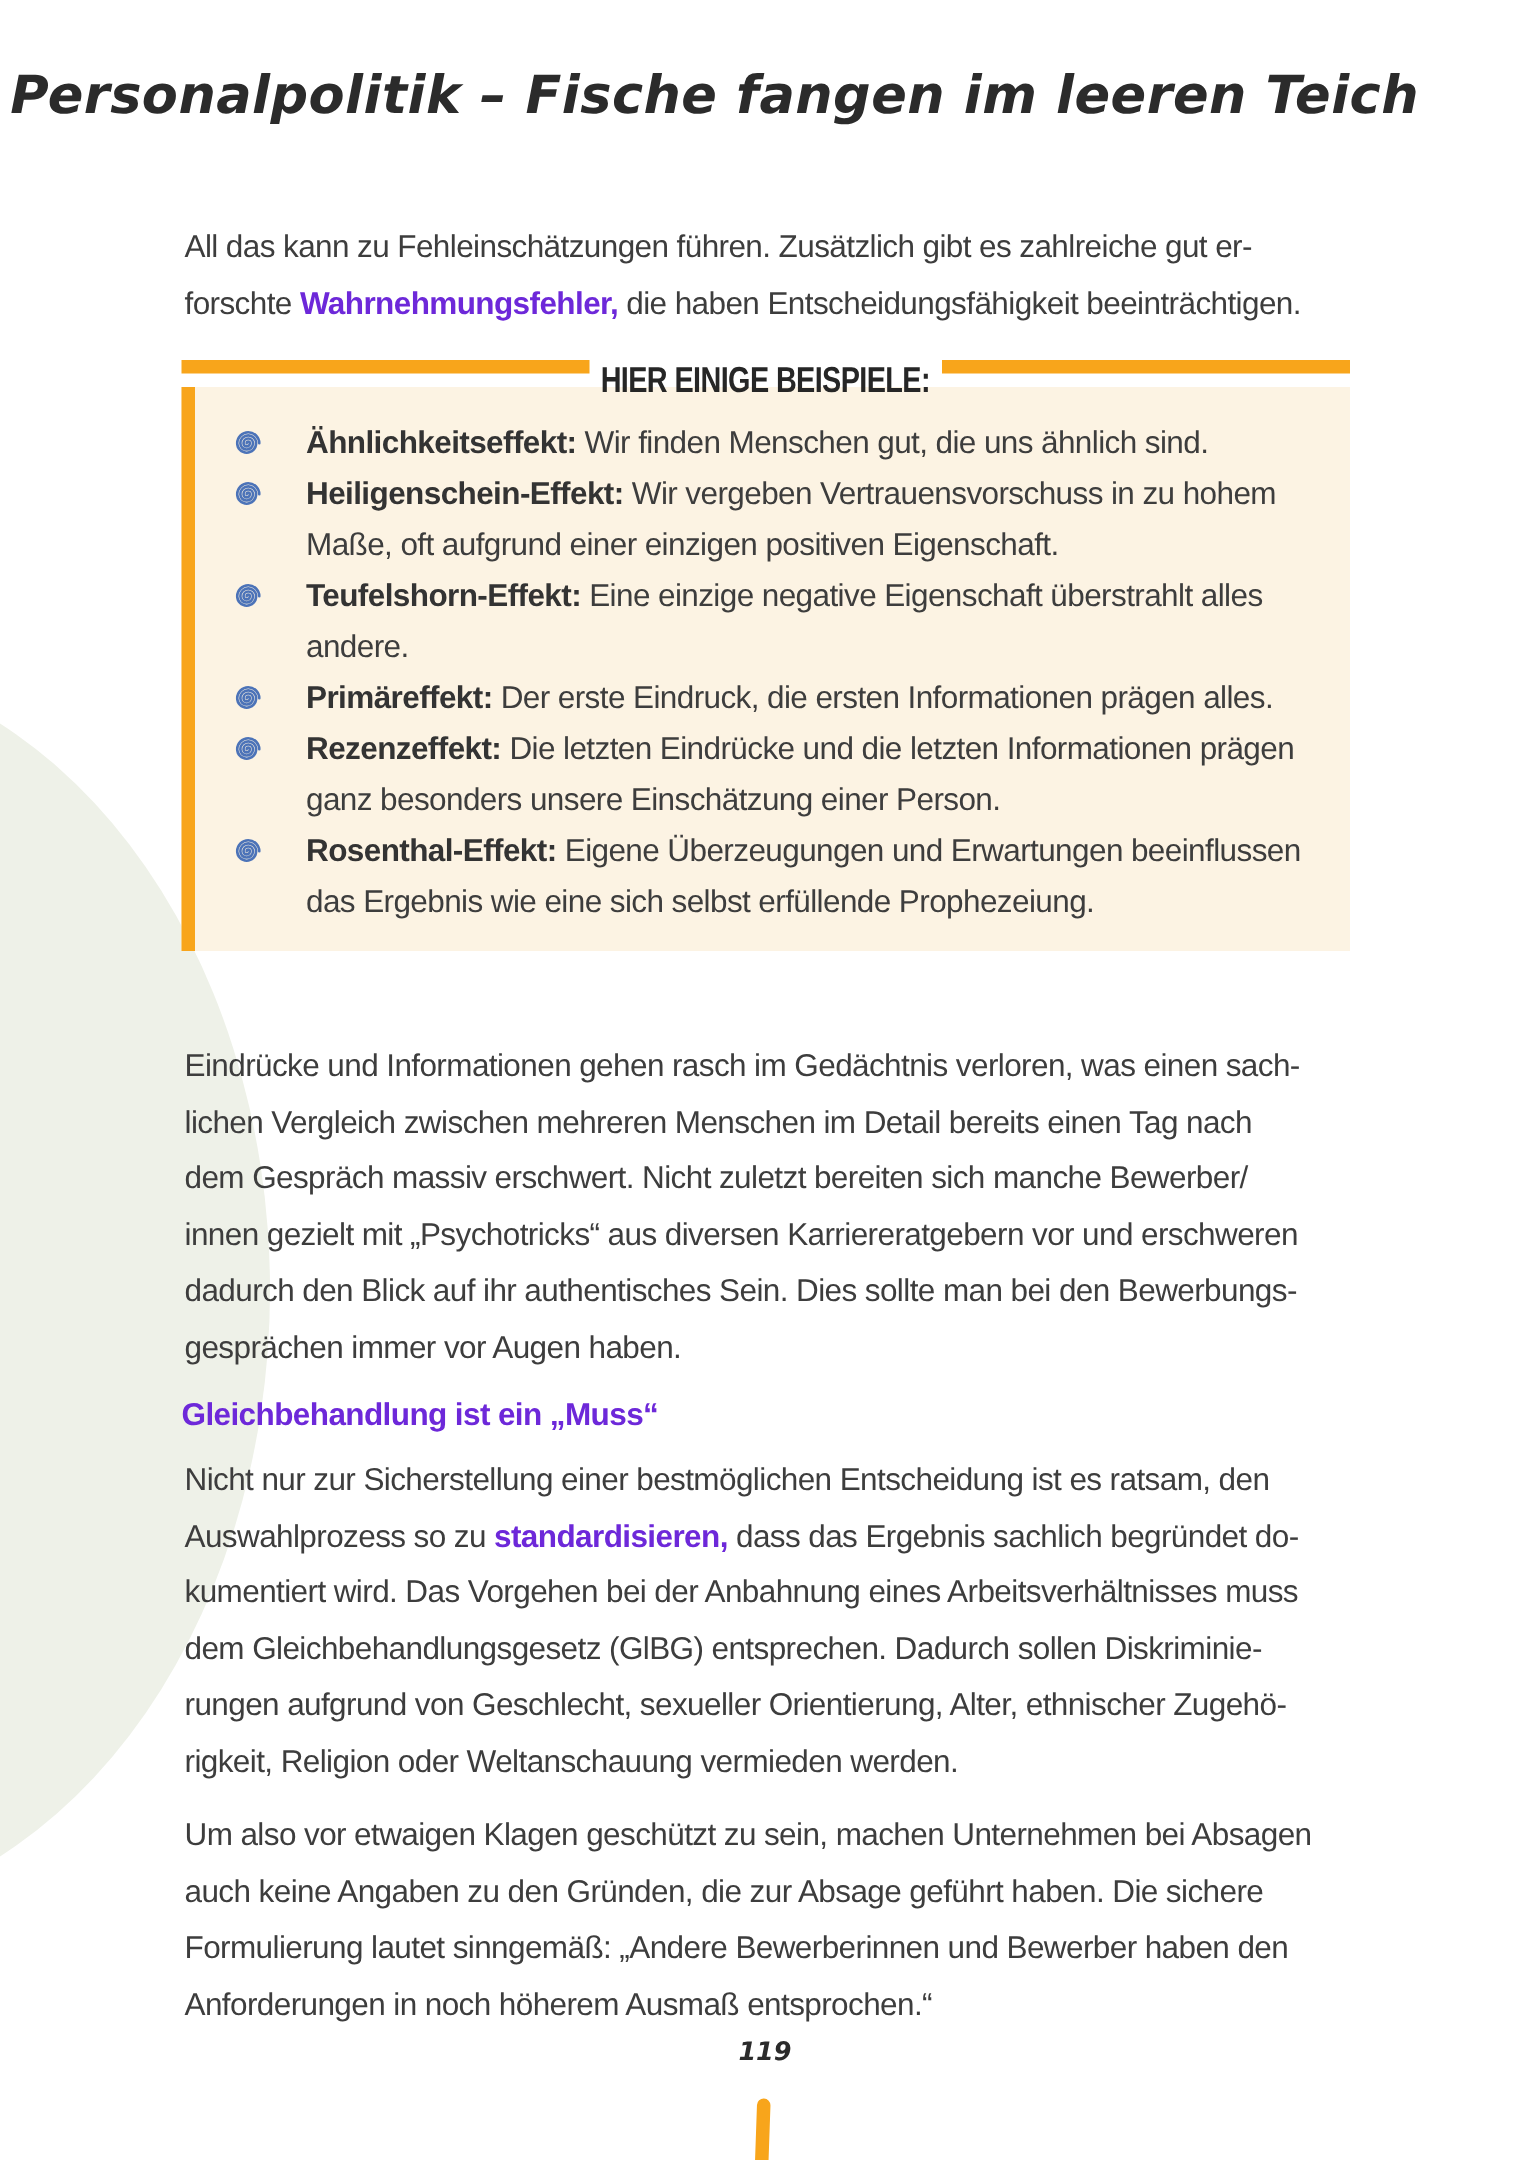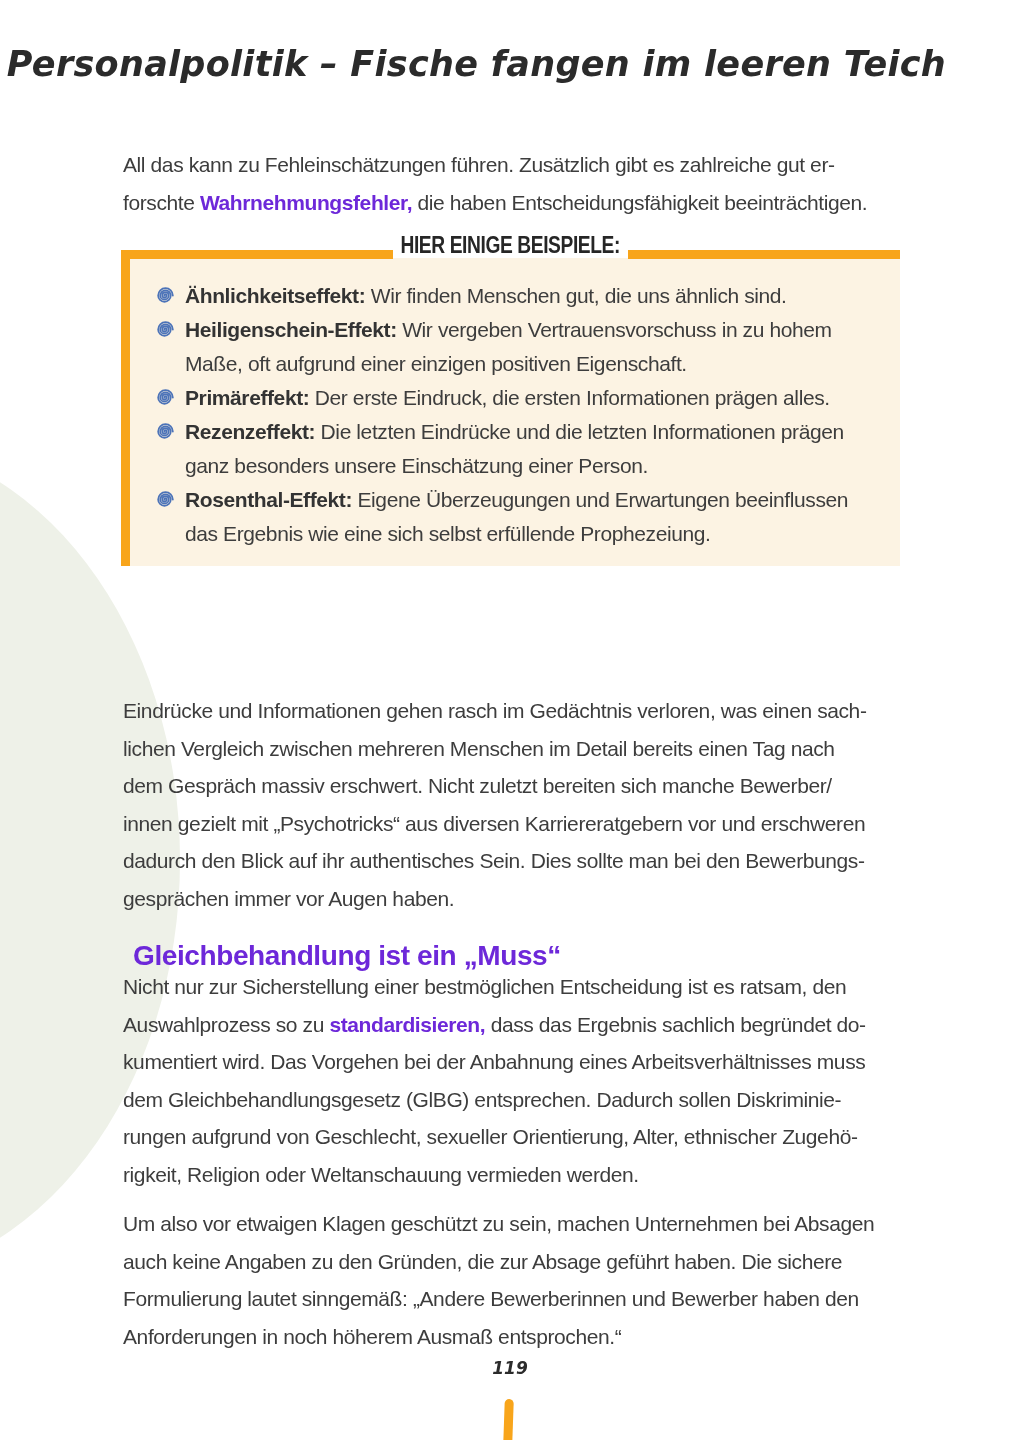--- a/index.html
+++ b/index.html
@@ -44,33 +44,33 @@
     margin:2px;
     font-size:21px;
     line-height:37.5px;
     letter-spacing:-.4px;
     white-space:pre-line;
   }
   .para strong, .sub-heading{font-weight:bold;color:#6d28d9;}
   .para-intro{top:144px;}
   .para-memory{top:690px;}
   .sub-heading{
-    position:absolute;left:121px;top:929px;margin:12px;
-    font-size:28px;line-height:30px;letter-spacing:-.4px;
+    position:absolute;left:121px;top:929px;margin:0;
+    font-size:21px;line-height:30px;letter-spacing:-.4px;
   }
   .para-equal{top:966px;}
   .para-reject{top:1203px;}
 
   .example-box{
     position:absolute;
     left:121px;top:240px;
     width:779px;
   }
   .title-row{
-    display:flex;align-items:flex-end;
+    display:flex;align-items:flex-start;
     height:19px;
   }
   .rule{
     flex:1;height:9px;
     background:var(--accent-orange);
   }
   .box-title{
     margin:0 -20px;
     font-size:24px;
     font-weight:bold;
@@ -83,21 +83,21 @@
     margin-top:-1px;
     background:var(--box-background);
     border-left:9px solid var(--accent-orange);
     padding:21px 24px 15px 25px;
     box-sizing:border-box;
   }
   .example-list{list-style:none;margin:0;padding:0;}
   .example-item{
     display:flex;
     align-items:flex-start;
-    gap:8px;
+    gap:27px;
     font-size:21px;
     line-height:34px;
     letter-spacing:-.4px;
   }
   .example-item .icon-wrap{flex:0 0 22px;margin-top:6px;}
   .example-item svg{display:block;width:21px;height:21px;}
   .bullet-text{white-space:pre-line;}
   .bullet-text strong{font-weight:bold;color:#333;}
 
   .page-number{
@@ -152,20 +152,29 @@
         <li class="example-item">
           <span class="icon-wrap">
             <svg viewBox="0 0 24 24">
                 <path d="M 10.8 12 a 1.2 1.2 0 0 1 2.4 0 a 2.4 2.4 0 0 1 -4.8 0 a 3.6 3.6 0 0 1 7.2 0 a 4.8 4.8 0 0 1 -9.6 0 a 6 6 0 0 1 12 0 a 7.2 7.2 0 0 1 -14.4 0 a 8.4 8.4 0 0 1 16.8 0" fill="none" stroke="#4C73B8" stroke-width="2" stroke-linecap="round"></path>
               </svg>
           </span>
           <span class="bullet-text"><strong>Heiligenschein-Effekt:</strong><span> Wir vergeben Vertrauensvorschuss in zu hohem
 Maße, oft aufgrund einer einzigen positiven Eigenschaft.</span></span>
         </li>
 
+        <li class="example-item">
+          <span class="icon-wrap">
+            <svg viewBox="0 0 24 24">
+                <path d="M 10.8 12 a 1.2 1.2 0 0 1 2.4 0 a 2.4 2.4 0 0 1 -4.8 0 a 3.6 3.6 0 0 1 7.2 0 a 4.8 4.8 0 0 1 -9.6 0 a 6 6 0 0 1 12 0 a 7.2 7.2 0 0 1 -14.4 0 a 8.4 8.4 0 0 1 16.8 0" fill="none" stroke="#4C73B8" stroke-width="2" stroke-linecap="round"></path>
+              </svg>
+          </span>
+          <span class="bullet-text"><strong>Teufelshorn-Effekt:</strong><span> Eine einzige negative Eigenschaft überstrahlt alles
+andere.</span></span>
+        </li>
 
         <li class="example-item">
           <span class="icon-wrap">
             <svg viewBox="0 0 24 24">
                 <path d="M 10.8 12 a 1.2 1.2 0 0 1 2.4 0 a 2.4 2.4 0 0 1 -4.8 0 a 3.6 3.6 0 0 1 7.2 0 a 4.8 4.8 0 0 1 -9.6 0 a 6 6 0 0 1 12 0 a 7.2 7.2 0 0 1 -14.4 0 a 8.4 8.4 0 0 1 16.8 0" fill="none" stroke="#4C73B8" stroke-width="2" stroke-linecap="round"></path>
               </svg>
           </span>
           <span class="bullet-text"><strong>Primäreffekt:</strong><span> Der erste Eindruck, die ersten Informationen prägen alles.</span></span>
         </li>
 

